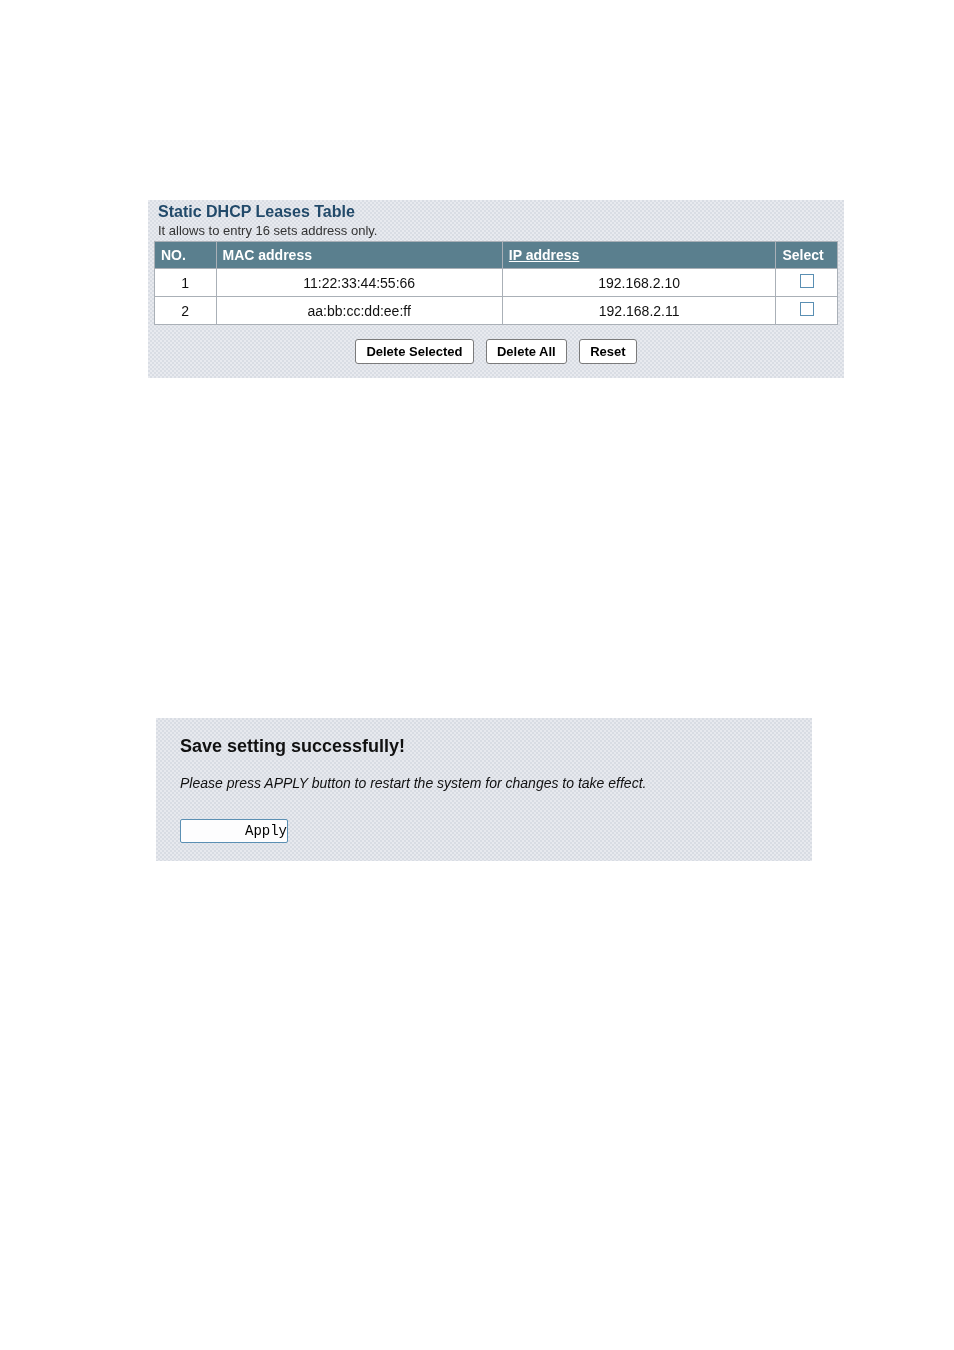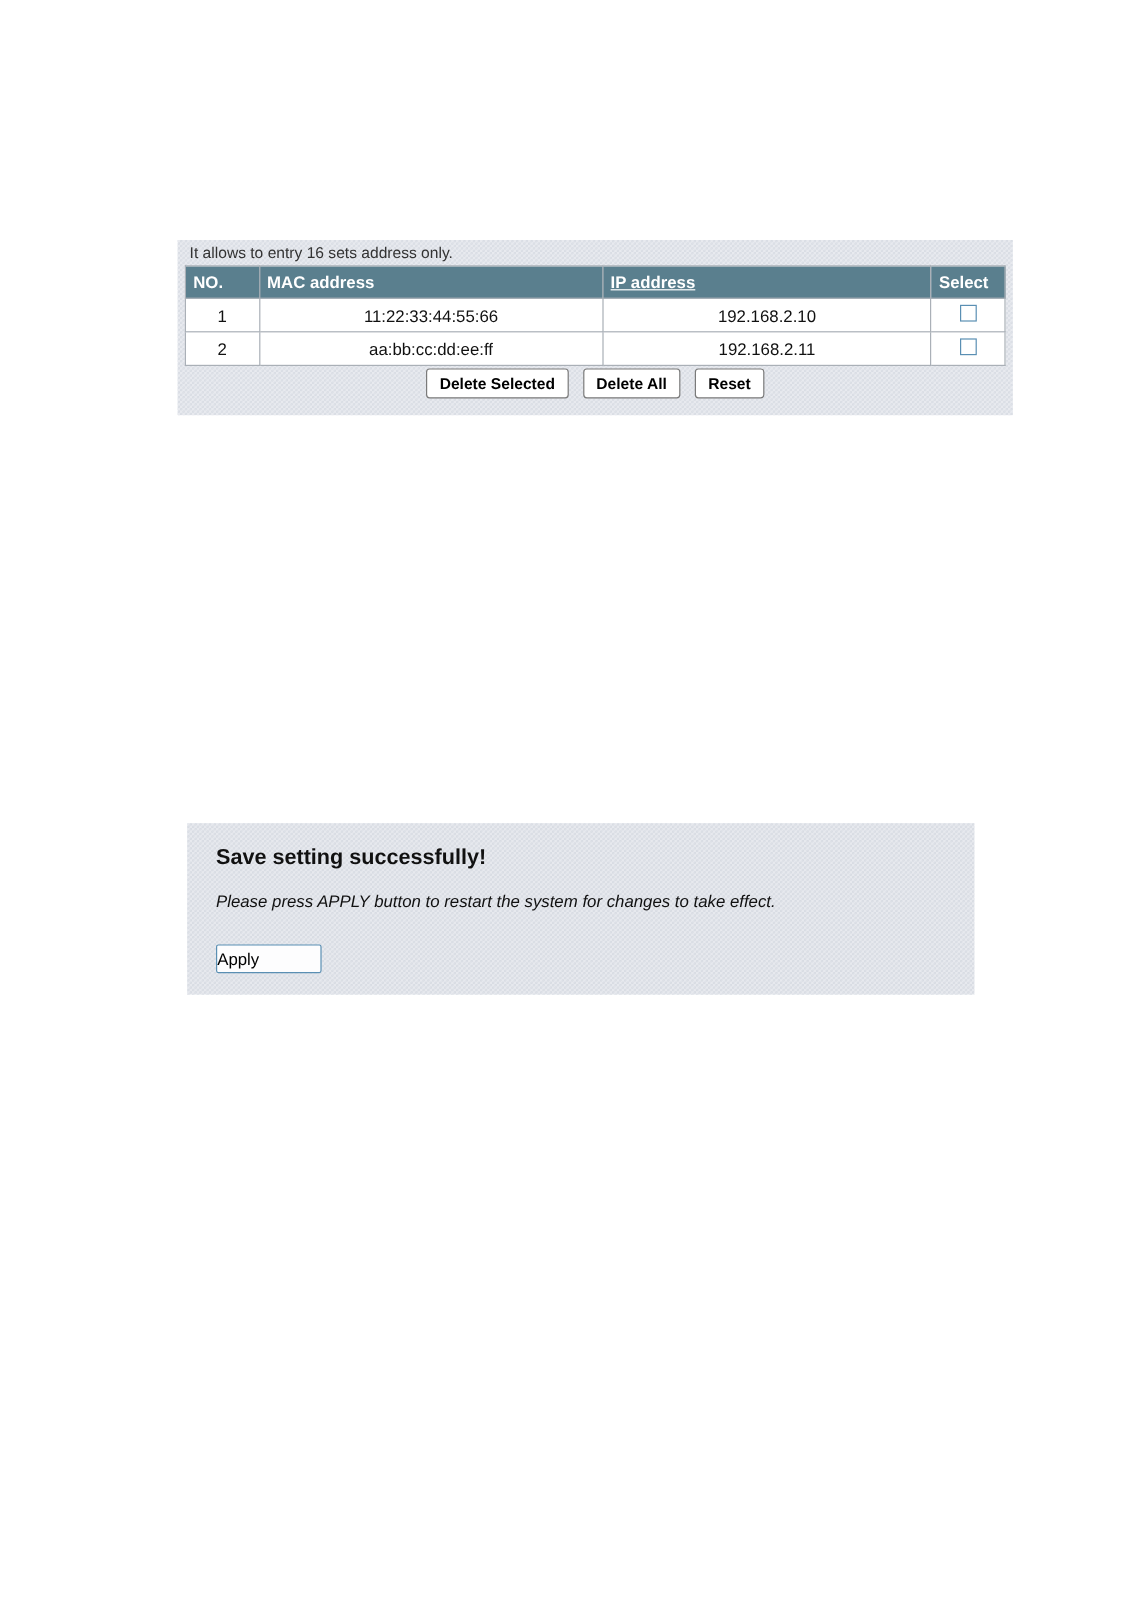--- a/index.html
+++ b/index.html
@@ -58,21 +58,21 @@
       background: #fff;
     }
     .chk {
       width: 14px;height:14px;
       border:1px solid #5a8fb3;
       display:inline-block;
       background:#fff;
     }
     .btnrow {
       text-align: center;
-      margin-top: 2px;
+      margin-top: 14px;
     }
     .btn {
       display:inline-block;
       font-size: 13px;
       font-weight: bold;
       font-family: Arial,sans-serif;
       background: #fff;
       border: 1px solid #7a7a7a;
       padding: 4px 10px;
       margin: 0 4px;
@@ -95,36 +95,37 @@
       color: #111;
       margin: 0 0 18px 0;
     }
     .save-msg {
       font-size: 14px;
       color: #111;
       margin-bottom: 28px;
       font-style: italic;
     }
     .apply-btn {
-      width: 88px;
+      width: 108px;
       height: 24px;
       background: #fdfdfe;
       border: 1px solid #5a8fb3;
       font-size: 14px;
-      font-family: Liberation Sans, sans-serif;
+      font-family: Liberation Mono, monospace;
       cursor:pointer;
       border-radius:2px;
-      text-align:left;
+      text-align:right;
       padding:0;
     }
   </style>
 </head>
 <body>
 
 <div class="panel-top">
+  <div class="title">Static DHCP Leases Table</div>
   <div class="subtitle">It allows to entry 16 sets address only.</div>
   <table class="leases">
     <thead>
       <tr>
         <th class="no">NO.</th>
         <th class="mac">MAC address</th>
         <th class="ip">IP address</th>
         <th class="sel">Select</th>
       </tr>
     </thead>

